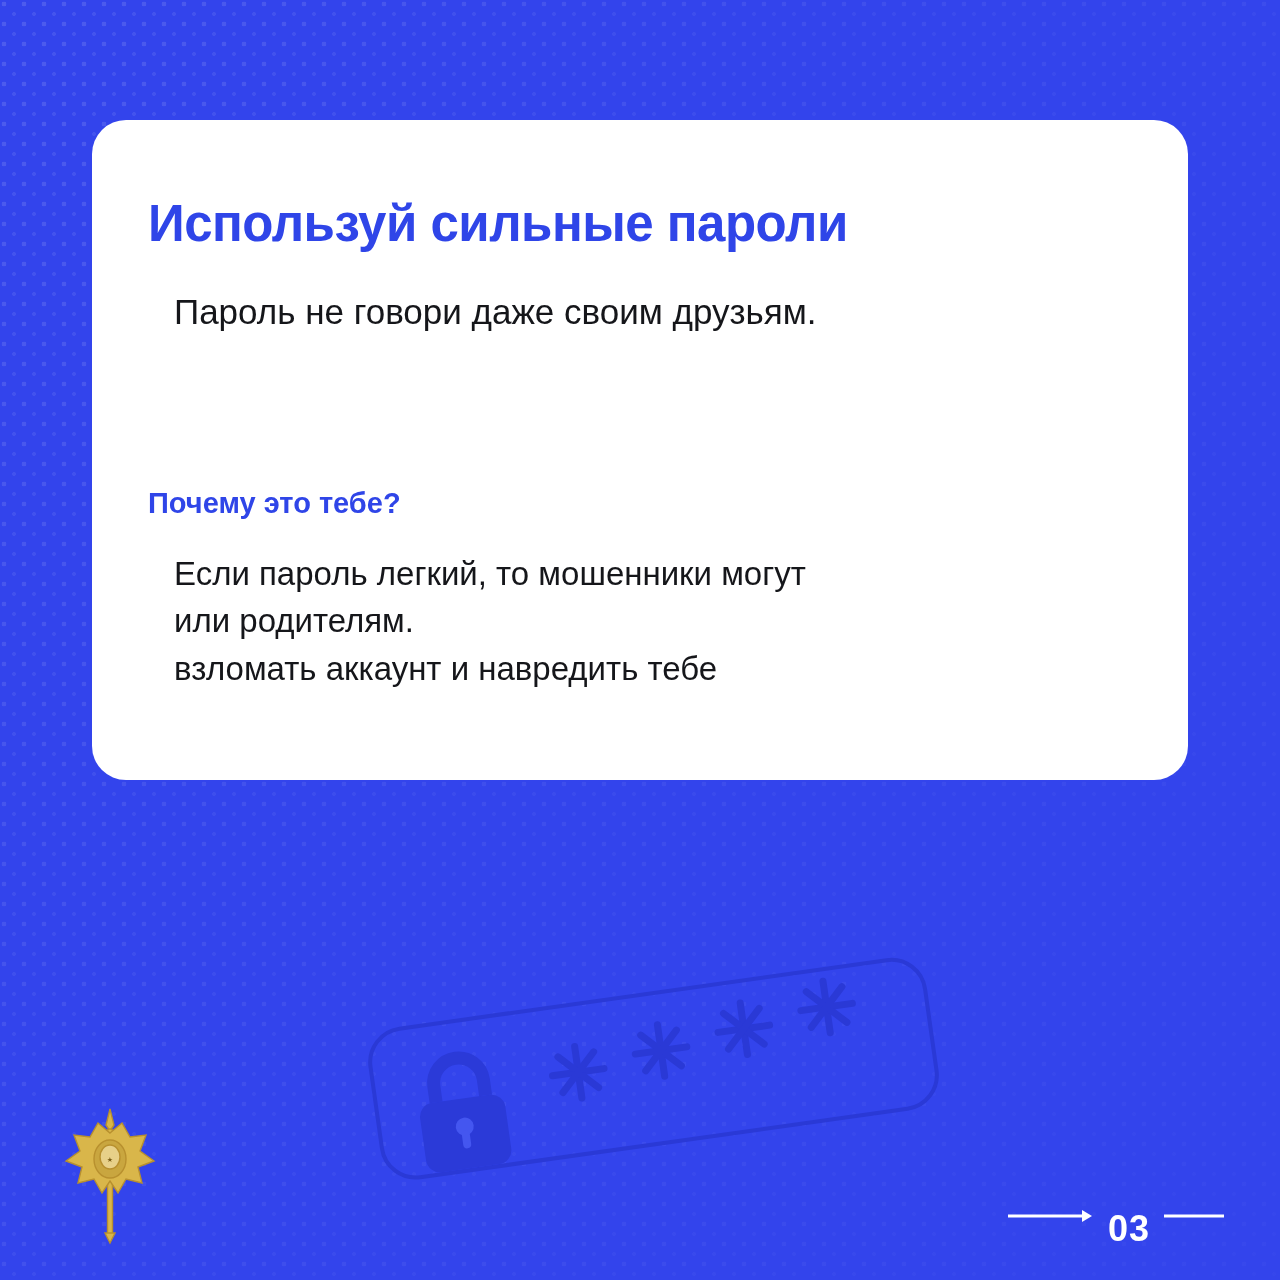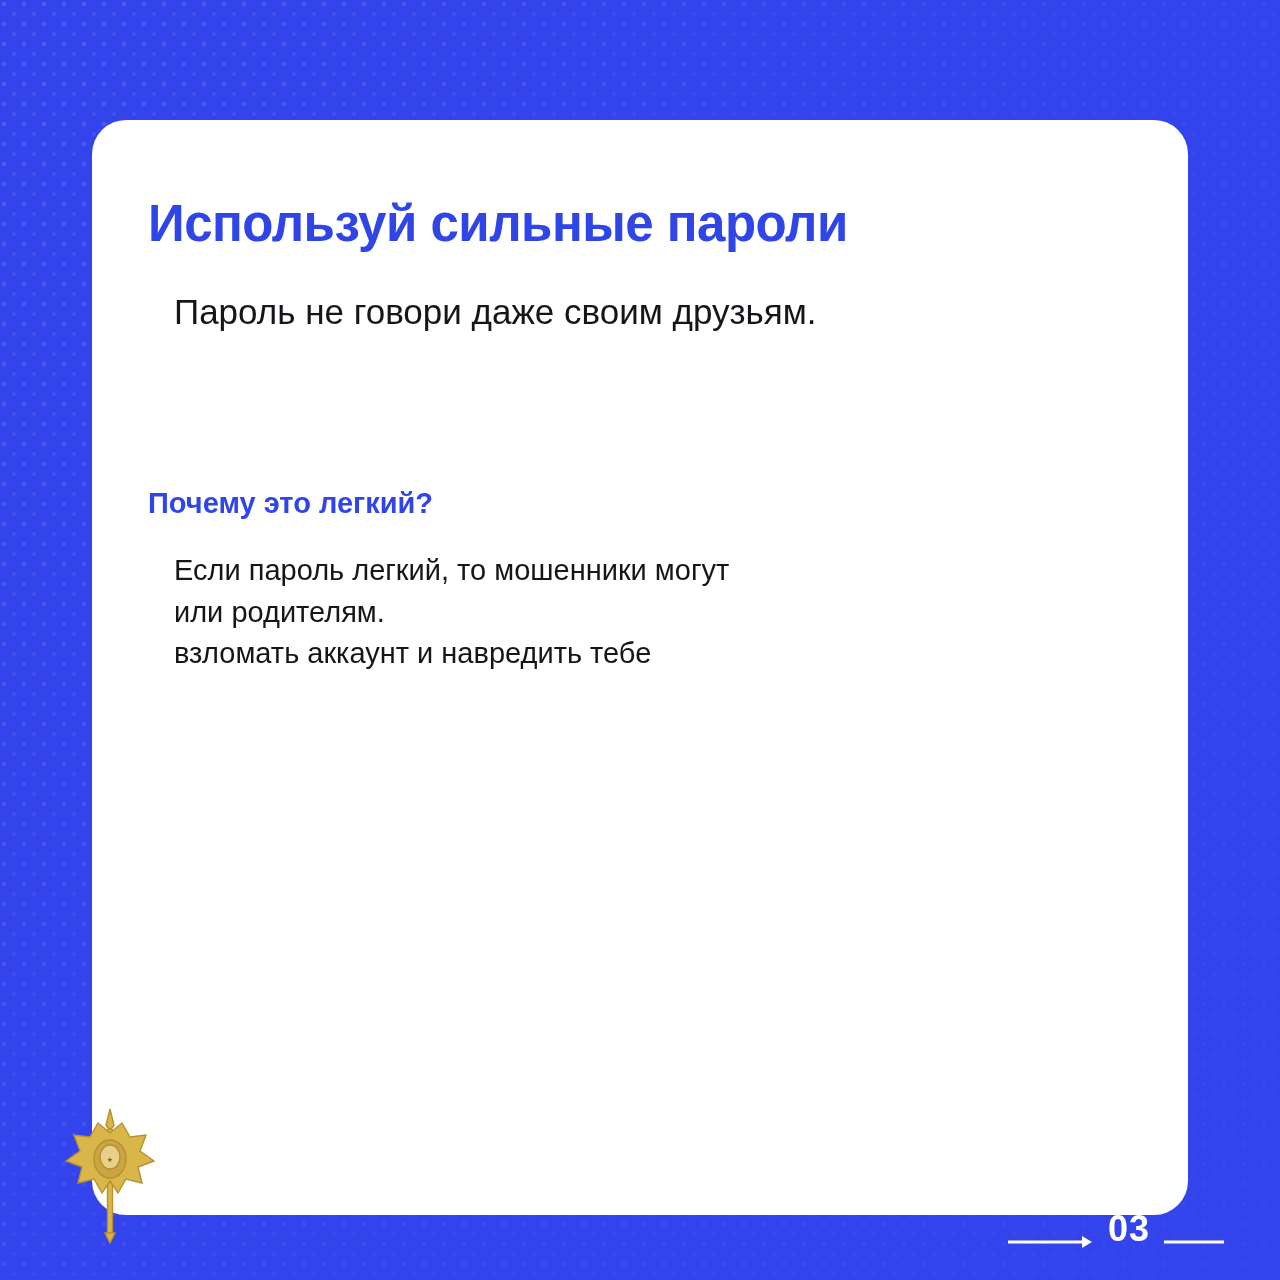--- a/index.html
+++ b/index.html
@@ -47,21 +47,21 @@
     height: 250px;
     pointer-events: none;
   }
 
   
   .card {
     position: absolute;
     left: 92px;
     top: 120px;
     width: 1096px;
-    height: 1095px;
+    height: 660px;
     background: #ffffff;
     border-radius: 34px;
     box-sizing: border-box;
     padding: 76px 60px 0 56px;
   }
 
   .title {
     margin: 0;
     color: #2f45e8;
     font-size: 51px;
@@ -87,41 +87,41 @@
     font-size: 29px;
     font-weight: bold;
   }
 
   .why-block {
     margin-top: 30px;
     padding-left: 26px;
   }
   .why-line {
     color: #15161a;
-    font-size: 29px;
+    font-size: 33px;
     line-height: 1.43;
     white-space: pre;
   }
 
   
   .emblem {
     position: absolute;
     left: 60px;
     top: 1105px;
     width: 100px;
     height: 145px;
   }
 
   
   .pager {
     position: absolute;
     right: 56px;
     bottom: 30px;
     display: flex;
-    align-items: flex-end;
+    align-items: flex-start;
     gap: 14px;
   }
   .pager-arrow {
     display: block;
   }
   .pager-num {
     color: #ffffff;
     font-size: 36px;
     font-weight: bold;
     letter-spacing: 1px;
@@ -178,21 +178,21 @@
     </g>
   </svg>
 
   <div class="card">
     <h1 class="title">Используй сильные пароли</h1>
 
     <div class="body-block">
       <div class="body-line">Пароль не говори даже своим друзьям.</div>
     </div>
 
-    <div class="subtitle">Почему это легкий?</div>
+    <div class="subtitle">Почему это тебе?</div>
 
     <div class="why-block">
       <div class="why-line">Если пароль легкий, то мошенники могут</div>
       <div class="why-line">или родителям.</div>
       <div class="why-line">взломать аккаунт и навредить тебе</div>
     </div>
   </div>
 
   <svg class="emblem" viewBox="0 0 100 145">
     <g fill="#d9b64a" stroke="#b8902e" stroke-width="1.4">

